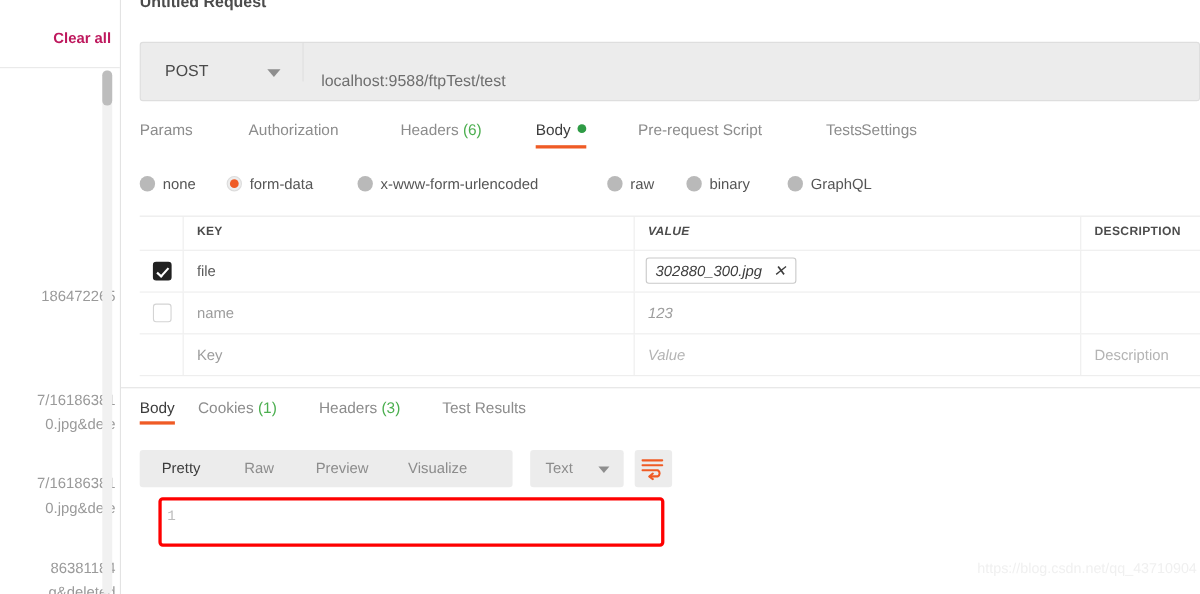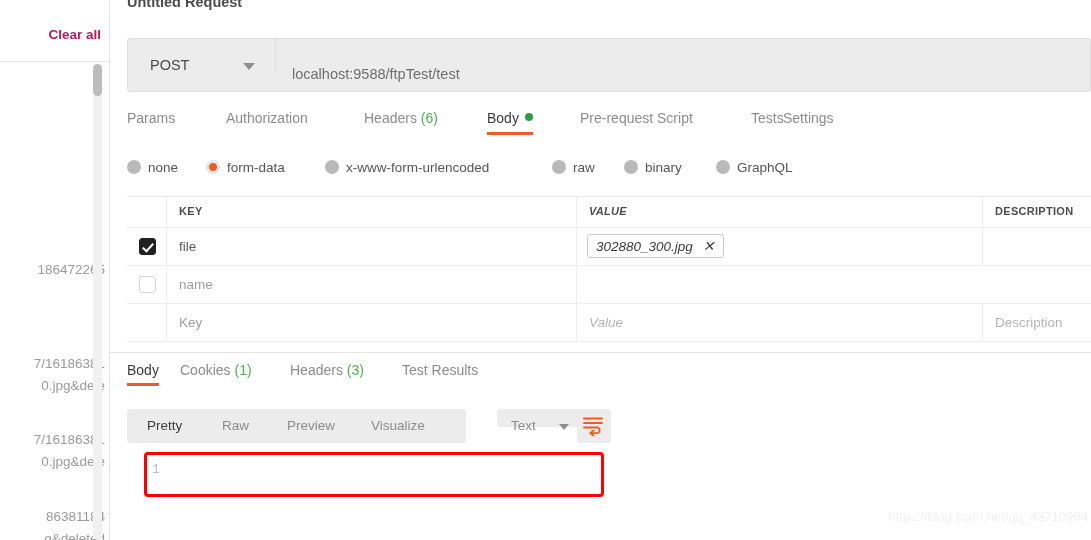--- a/index.html
+++ b/index.html
@@ -347,22 +347,22 @@
   .fmt-btn {
     position: absolute;
     top: 9px;
     font-size: 13.5px;
     color: #8c8c8c;
     white-space: nowrap;
   }
   .fmt-btn.active { color: #3c3c3c; }
   #lang-select {
     position: absolute;
-    left: 370px; top: 0;
-    width: 85px; height: 18px;
+    left: 355px; top: 0;
+    width: 85px; height: 34px;
     background: #ececec;
     border-radius: 3px;
     text-align: right;
   }
   #lang-label {
     position: absolute;
     left: 14px; top: 9px;
     font-size: 13.5px;
     color: #8c8c8c;
   }
@@ -508,20 +508,23 @@
           </div>
           <div class="col-desc"></div>
         </div>
         <div class="kv-row">
           <div class="col-check">
             <div class="chk"></div>
           </div>
           <div class="col-key">
             <span class="cell-text muted">name</span>
           </div>
+          <div class="col-val">
+            <span class="cell-text muted">123</span>
+          </div>
           <div class="col-desc"></div>
         </div>
         <div class="kv-row">
           <div class="col-check"></div>
           <div class="col-key">
             <span class="cell-text muted">Key</span>
           </div>
           <div class="col-val">
             <span class="cell-text ph">Value</span>
           </div>

